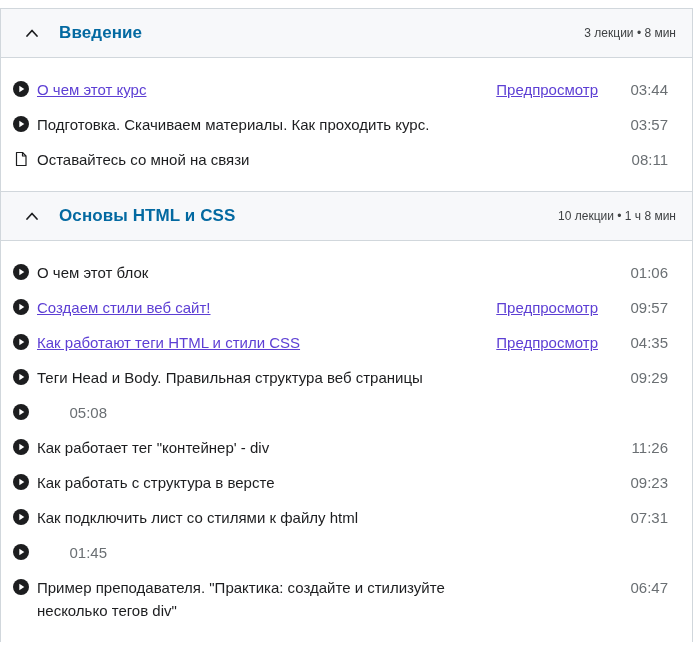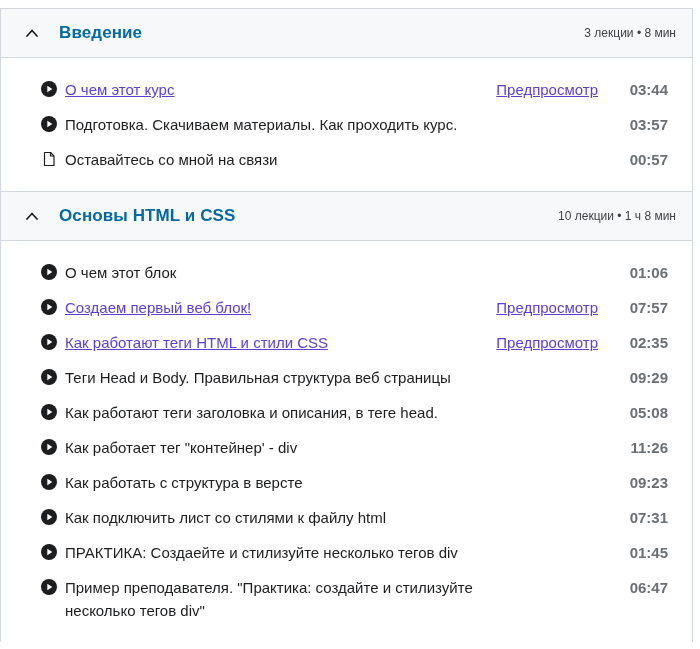--- a/index.html
+++ b/index.html
@@ -42,21 +42,21 @@
     font-size: 12px;
     color: #3e4143;
   }
   .section-body {
     background: #ffffff;
     padding: 14px 0;
   }
   .lecture-row {
     display: flex;
     align-items: flex-start;
-    padding: 6px 24px 6px 40px;
+    padding: 6px 24px 6px 12px;
     font-size: 15px;
     line-height: 23px;
   }
   .row-icon {
     width: 16px; height: 16px;
     flex: none;
     margin: 3px 8px 0 0;
     display: inline-flex;
   }
   .title-wrap { flex: 1; min-width: 0; padding-right: 12px; }
@@ -78,21 +78,20 @@
     white-space: nowrap;
     margin-left: 24px;
   }
   .lecture-duration {
     flex: none;
     width: 44px;
     margin-left: 26px;
     text-align: right;
     color: #6a6f73;
     white-space: nowrap;
-    font-weight: bold;
   }
 </style>
 </head>
 <body>
 
 <div class="accordion">
   <section>
     <div class="section-header">
       <span class="chevron">
         <svg width="14" height="10" viewBox="0 0 14 10">
@@ -138,21 +137,21 @@
     <span class="row-icon">
       <svg width="16" height="16" viewBox="0 0 16 16">
         <path d="M3.5 1.5 h6 l3.5 3.5 v9.5 h-9.5 Z" fill="none" stroke="#1c1d1f" stroke-width="1.2" stroke-linejoin="round"></path>
         <path d="M9.5 1.5 v3.5 h3.5" fill="none" stroke="#1c1d1f" stroke-width="1.2" stroke-linejoin="round"></path>
       </svg>
     </span>
     <span class="title-wrap">
       <span class="lecture-title">Оставайтесь со мной на связи</span>
     </span>
 
-    <span class="lecture-duration">00:57</span>
+    <span class="lecture-duration">08:11</span>
   </div>
 </div>
   </section>
 
   <section>
     <div class="section-header">
       <span class="chevron">
         <svg width="14" height="10" viewBox="0 0 14 10">
           <polyline points="2,8 7,2.5 12,8" fill="none" stroke="#1c1d1f" stroke-width="1.7" stroke-linecap="round" stroke-linejoin="round"></polyline>
         </svg>
@@ -178,39 +177,39 @@
 
   <div class="lecture-row">
     <span class="row-icon">
       <svg width="16" height="16" viewBox="0 0 16 16">
         <circle cx="8" cy="8" r="8" fill="#1c1d1f"></circle>
         <path d="M6.3 4.7 L11.3 8 L6.3 11.3 Z" fill="#ffffff"></path>
       </svg>
     </span>
 
     <span class="title-wrap">
-      <span class="lecture-title as-link">Создаем первый веб блок!</span>
+      <span class="lecture-title as-link">Создаем стили веб сайт!</span>
     </span>
     <span class="preview-link">Предпросмотр</span>
-    <span class="lecture-duration">07:57</span>
+    <span class="lecture-duration">09:57</span>
   </div>
 
   <div class="lecture-row">
     <span class="row-icon">
       <svg width="16" height="16" viewBox="0 0 16 16">
         <circle cx="8" cy="8" r="8" fill="#1c1d1f"></circle>
         <path d="M6.3 4.7 L11.3 8 L6.3 11.3 Z" fill="#ffffff"></path>
       </svg>
     </span>
 
     <span class="title-wrap">
       <span class="lecture-title as-link">Как работают теги HTML и стили CSS</span>
     </span>
     <span class="preview-link">Предпросмотр</span>
-    <span class="lecture-duration">02:35</span>
+    <span class="lecture-duration">04:35</span>
   </div>
 
   <div class="lecture-row">
     <span class="row-icon">
       <svg width="16" height="16" viewBox="0 0 16 16">
         <circle cx="8" cy="8" r="8" fill="#1c1d1f"></circle>
         <path d="M6.3 4.7 L11.3 8 L6.3 11.3 Z" fill="#ffffff"></path>
       </svg>
     </span>
 
@@ -222,23 +221,20 @@
   </div>
 
   <div class="lecture-row">
     <span class="row-icon">
       <svg width="16" height="16" viewBox="0 0 16 16">
         <circle cx="8" cy="8" r="8" fill="#1c1d1f"></circle>
         <path d="M6.3 4.7 L11.3 8 L6.3 11.3 Z" fill="#ffffff"></path>
       </svg>
     </span>
 
-    <span class="title-wrap">
-      <span class="lecture-title">Как работают теги заголовка и описания, в теге head.</span>
-    </span>
 
     <span class="lecture-duration">05:08</span>
   </div>
 
   <div class="lecture-row">
     <span class="row-icon">
       <svg width="16" height="16" viewBox="0 0 16 16">
         <circle cx="8" cy="8" r="8" fill="#1c1d1f"></circle>
         <path d="M6.3 4.7 L11.3 8 L6.3 11.3 Z" fill="#ffffff"></path>
       </svg>
@@ -282,23 +278,20 @@
   </div>
 
   <div class="lecture-row">
     <span class="row-icon">
       <svg width="16" height="16" viewBox="0 0 16 16">
         <circle cx="8" cy="8" r="8" fill="#1c1d1f"></circle>
         <path d="M6.3 4.7 L11.3 8 L6.3 11.3 Z" fill="#ffffff"></path>
       </svg>
     </span>
 
-    <span class="title-wrap">
-      <span class="lecture-title">ПРАКТИКА: Создаейте и стилизуйте несколько тегов div</span>
-    </span>
 
     <span class="lecture-duration">01:45</span>
   </div>
 
   <div class="lecture-row">
     <span class="row-icon">
       <svg width="16" height="16" viewBox="0 0 16 16">
         <circle cx="8" cy="8" r="8" fill="#1c1d1f"></circle>
         <path d="M6.3 4.7 L11.3 8 L6.3 11.3 Z" fill="#ffffff"></path>
       </svg>

